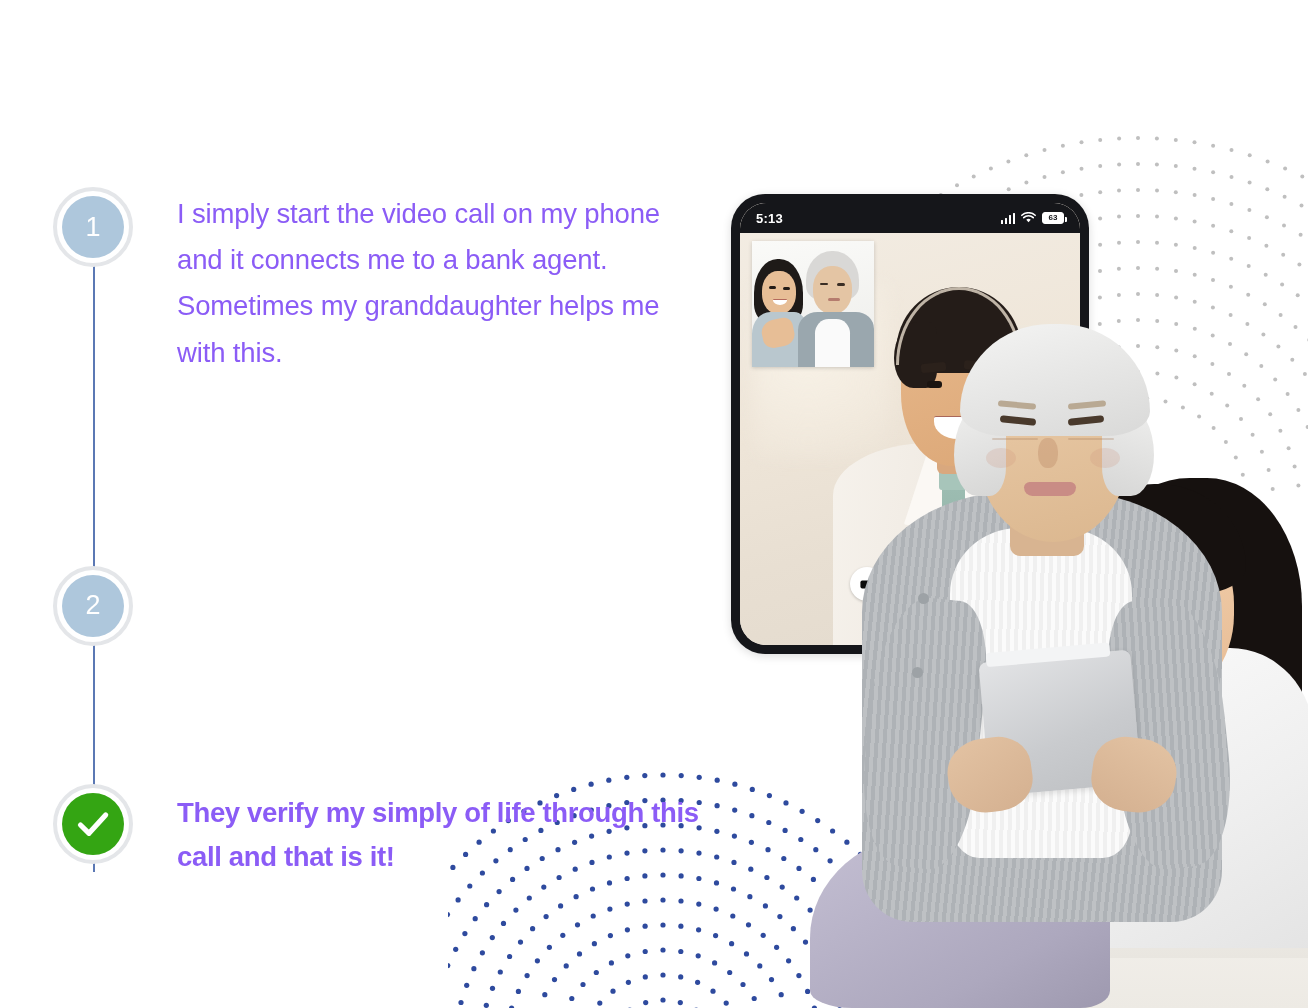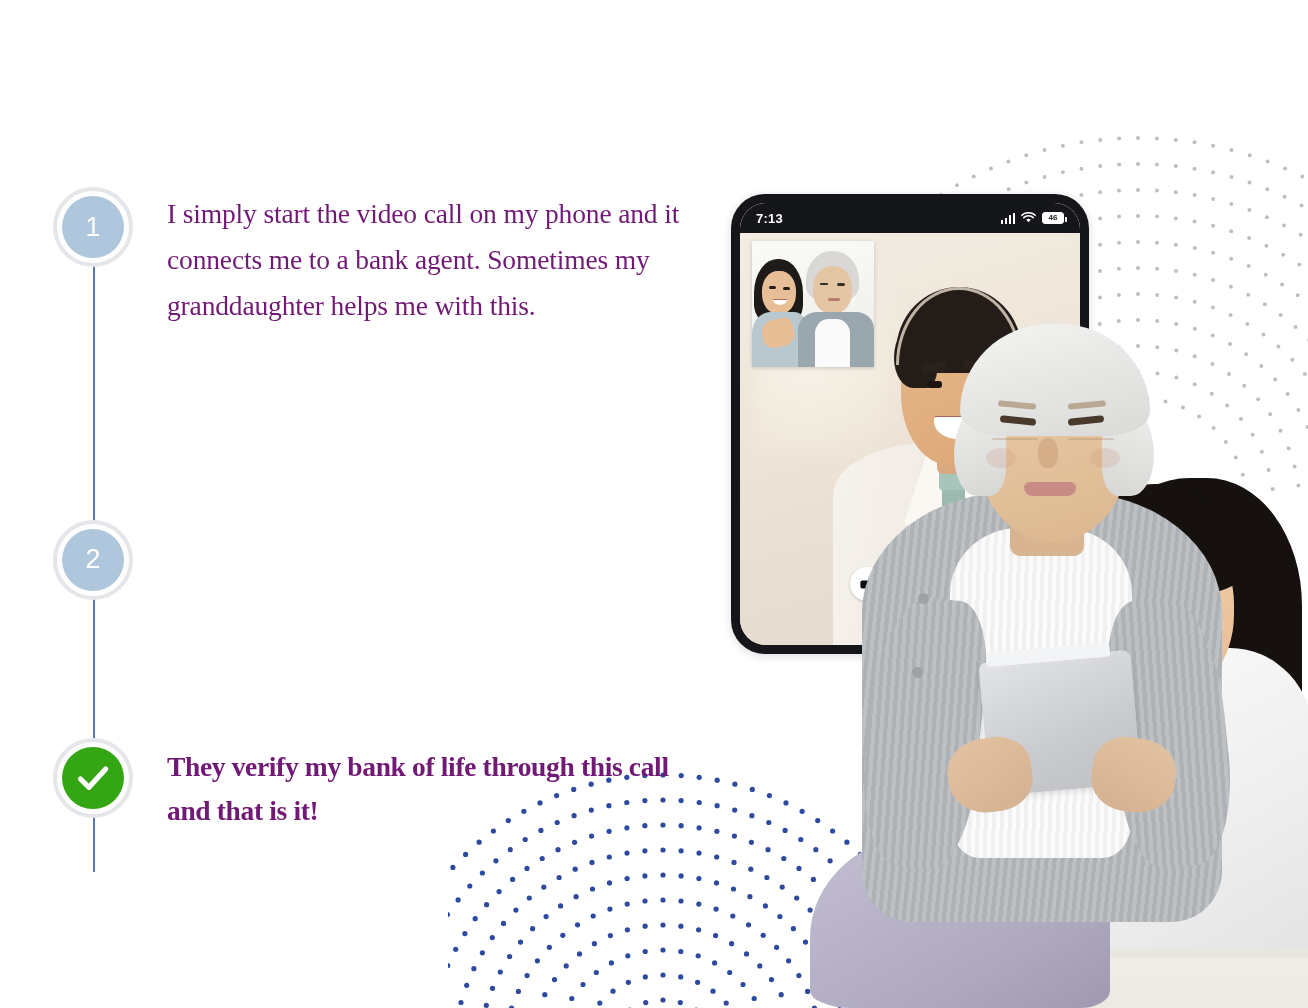--- a/index.html
+++ b/index.html
@@ -53,23 +53,23 @@
   }
   .disc-blue { background: #AEC7DC; }
   .disc-green { background: #34A513; }
   .marker-num {
     color: #ffffff; font-size: 27px; font-weight: 400; line-height: 1;
     font-family: "Liberation Sans", sans-serif;
   }
   .check-svg { width: 40px; height: 40px; display: block; }
 
   .step-text {
-    margin-left: 29px; padding-top: 9px;
-    font-size: 27.5px; line-height: 1.68; color: #701a75;
-    font-family: Liberation Serif, serif;
+    margin-left: 39px; padding-top: 9px;
+    font-size: 27.5px; line-height: 1.68; color: #8b5cf6;
+    font-family: Liberation Sans, sans-serif;
     max-width: 540px; letter-spacing: -0.15px;
   }
   .step-text.bold { font-weight: 700; letter-spacing: -0.35px; line-height: 1.62; padding-top: 12px; }
 
   
   .phone {
     position: absolute; left: 731px; top: 194px;
     width: 358px; height: 460px;
     background: #15161A; border-radius: 34px;
     padding: 9px 9px 9px 9px; z-index: 3;
@@ -1037,21 +1037,21 @@
 
     <div class="step step-3">
       <div class="marker">
         <div class="ring"></div>
         <div class="disc disc-green">
           <svg class="check-svg" viewBox="0 0 24 24">
             <path d="M4.5 12.6 L9.6 17.6 L19.6 6.6" fill="none" stroke="#ffffff" stroke-width="3.1" stroke-linecap="round" stroke-linejoin="round"></path>
           </svg>
         </div>
       </div>
-      <div class="step-text bold">They verify my bank of life through this call and that is it!</div>
+      <div class="step-text bold">They verify my simply of life through this call and that is it!</div>
     </div>
   </div>
 
   <div class="phone">
     <div class="phone-screen">
 
       <div class="call-bg">
         <div class="bg-wall"></div>
         <div class="bg-blur1"></div>
         <div class="bg-window"></div>
@@ -1103,35 +1103,35 @@
           </svg>
         </div>
         <div class="ctrl ctrl-end">
           <svg class="x-svg" viewBox="0 0 24 24">
             <path d="M5.5 5.5 L18.5 18.5 M18.5 5.5 L5.5 18.5" stroke="#ffffff" stroke-width="3.2" stroke-linecap="round"></path>
           </svg>
         </div>
       </div>
 
       <div class="statusbar">
-        <span class="status-time">7:13</span>
+        <span class="status-time">5:13</span>
         <span class="status-icons">
           <span class="sig">
               <i></i>
               <i></i>
               <i></i>
               <i></i>
             </span>
           <svg width="15" height="12" viewBox="0 0 16 12">
             <path d="M8 10.6 L5.6 7.9 a3.6 3.6 0 0 1 4.8 0 Z" fill="#fff"></path>
             <path d="M2.9 5.6 a7.4 7.4 0 0 1 10.2 0" stroke="#fff" stroke-width="1.7" fill="none" stroke-linecap="round"></path>
             <path d="M0.9 3.1 a10.6 10.6 0 0 1 14.2 0" stroke="#fff" stroke-width="1.7" fill="none" stroke-linecap="round"></path>
           </svg>
           <span class="batt">
-            <span class="batt-num">46</span>
+            <span class="batt-num">63</span>
           </span>
         </span>
       </div>
 
     </div>
   </div>
 
   <div class="photo">
     <div class="sofa"></div>
 

